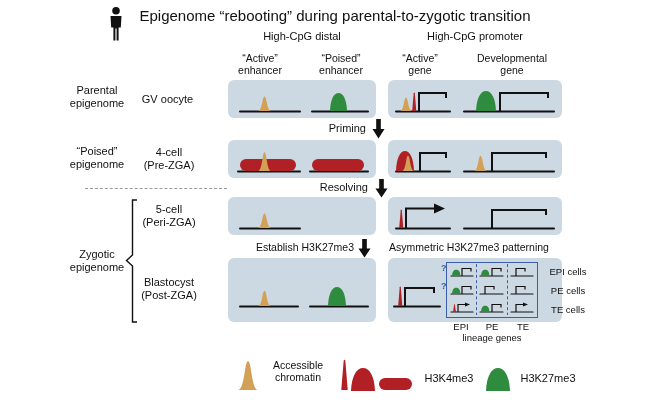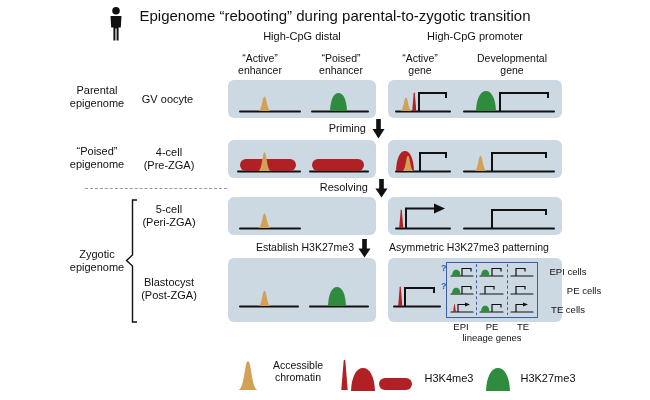--- a/index.html
+++ b/index.html
@@ -230,21 +230,21 @@
       <path class="fl-thin" d="M45,49 L45,41.5 L54,41.5 L54,44.5"></path>
       <line x1="64" y1="49" x2="86" y2="49" class="bl-thin"></line>
       <path class="fl-thin" d="M69,49 L69,41.5 L77,41.5"></path>
       <polygon points="76,39.5 81,41.5 76,43.5" class="blkf"></polygon>
     </svg>
   </div>
   <span class="qmark" style="left:441px;top:263px">?</span>
   <span class="qmark" style="left:441px;top:281px">?</span>
 
   <div class="lbl f9 left" style="left:543px;top:266px;width:50px">EPI cells</div>
-  <div class="lbl f9 left" style="left:559px;top:285px;width:50px">PE cells</div>
+  <div class="lbl f9 left" style="left:543px;top:285px;width:50px">PE cells</div>
   <div class="lbl f9 left" style="left:543px;top:304px;width:50px">TE cells</div>
 
   <div class="lbl f9" style="left:446px;top:321px;width:30px">EPI</div>
   <div class="lbl f9" style="left:477px;top:321px;width:30px">PE</div>
   <div class="lbl f9" style="left:508px;top:321px;width:30px">TE</div>
   <div class="lbl f9" style="left:446px;top:332px;width:92px">lineage genes</div>
 
   <svg width="20" height="36" style="left:238px;top:354px">
     <use href="#g-peak" x="0" y="2" width="20" height="34" class="tan"></use>
   </svg>

